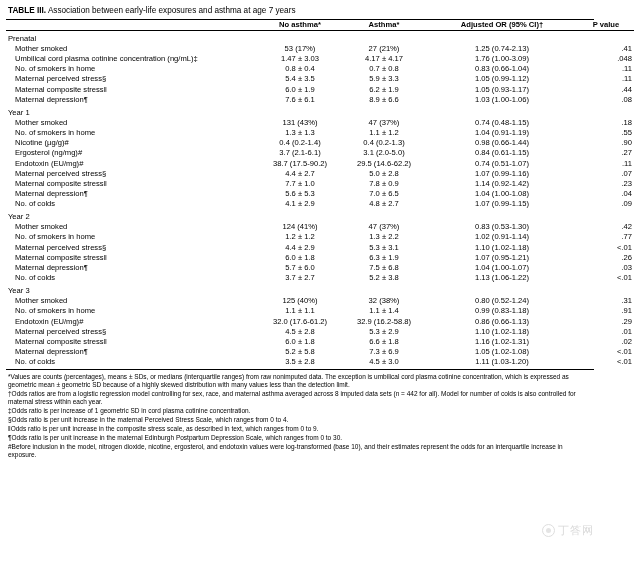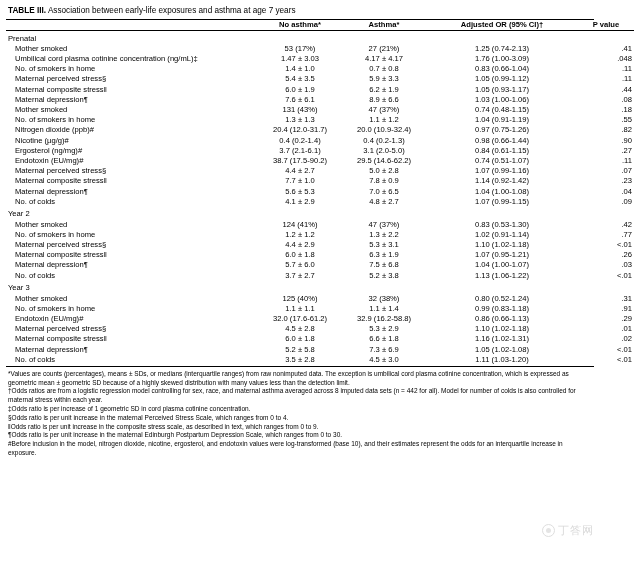--- a/index.html
+++ b/index.html
@@ -145,21 +145,21 @@
         </tr>
         <tr>
           <td class="indent">Umbilical cord plasma cotinine concentration (ng/mL)‡</td>
           <td class="num">1.47 ± 3.03</td>
           <td class="num">4.17 ± 4.17</td>
           <td class="num">1.76 (1.00-3.09)</td>
           <td class="pv">.048</td>
         </tr>
         <tr>
           <td class="indent">No. of smokers in home</td>
-          <td class="num">1.4 ± 1.0</td>
+          <td class="num">0.8 ± 0.4</td>
           <td class="num">0.7 ± 0.8</td>
           <td class="num">0.83 (0.66-1.04)</td>
           <td class="pv">.11</td>
         </tr>
         <tr>
           <td class="indent">Maternal perceived stress§</td>
           <td class="num">5.4 ± 3.5</td>
           <td class="num">5.9 ± 3.3</td>
           <td class="num">1.05 (0.99-1.12)</td>
           <td class="pv">.11</td>
@@ -171,40 +171,40 @@
           <td class="num">1.05 (0.93-1.17)</td>
           <td class="pv">.44</td>
         </tr>
         <tr>
           <td class="indent">Maternal depression¶</td>
           <td class="num">7.6 ± 6.1</td>
           <td class="num">8.9 ± 6.6</td>
           <td class="num">1.03 (1.00-1.06)</td>
           <td class="pv">.08</td>
         </tr>
+        <tr class="group">
+          <td>Year 1</td>
+          <td></td>
+          <td></td>
+          <td></td>
+          <td></td>
+        </tr>
         <tr>
           <td class="indent">Mother smoked</td>
           <td class="num">131 (43%)</td>
           <td class="num">47 (37%)</td>
           <td class="num">0.74 (0.48-1.15)</td>
           <td class="pv">.18</td>
         </tr>
         <tr>
           <td class="indent">No. of smokers in home</td>
           <td class="num">1.3 ± 1.3</td>
           <td class="num">1.1 ± 1.2</td>
           <td class="num">1.04 (0.91-1.19)</td>
           <td class="pv">.55</td>
-        </tr>
-        <tr>
-          <td class="indent">Nitrogen dioxide (ppb)#</td>
-          <td class="num">20.4 (12.0-31.7)</td>
-          <td class="num">20.0 (10.9-32.4)</td>
-          <td class="num">0.97 (0.75-1.26)</td>
-          <td class="pv">.82</td>
         </tr>
         <tr>
           <td class="indent">Nicotine (µg/g)#</td>
           <td class="num">0.4 (0.2-1.4)</td>
           <td class="num">0.4 (0.2-1.3)</td>
           <td class="num">0.98 (0.66-1.44)</td>
           <td class="pv">.90</td>
         </tr>
         <tr>
           <td class="indent">Ergosterol (ng/mg)#</td>

